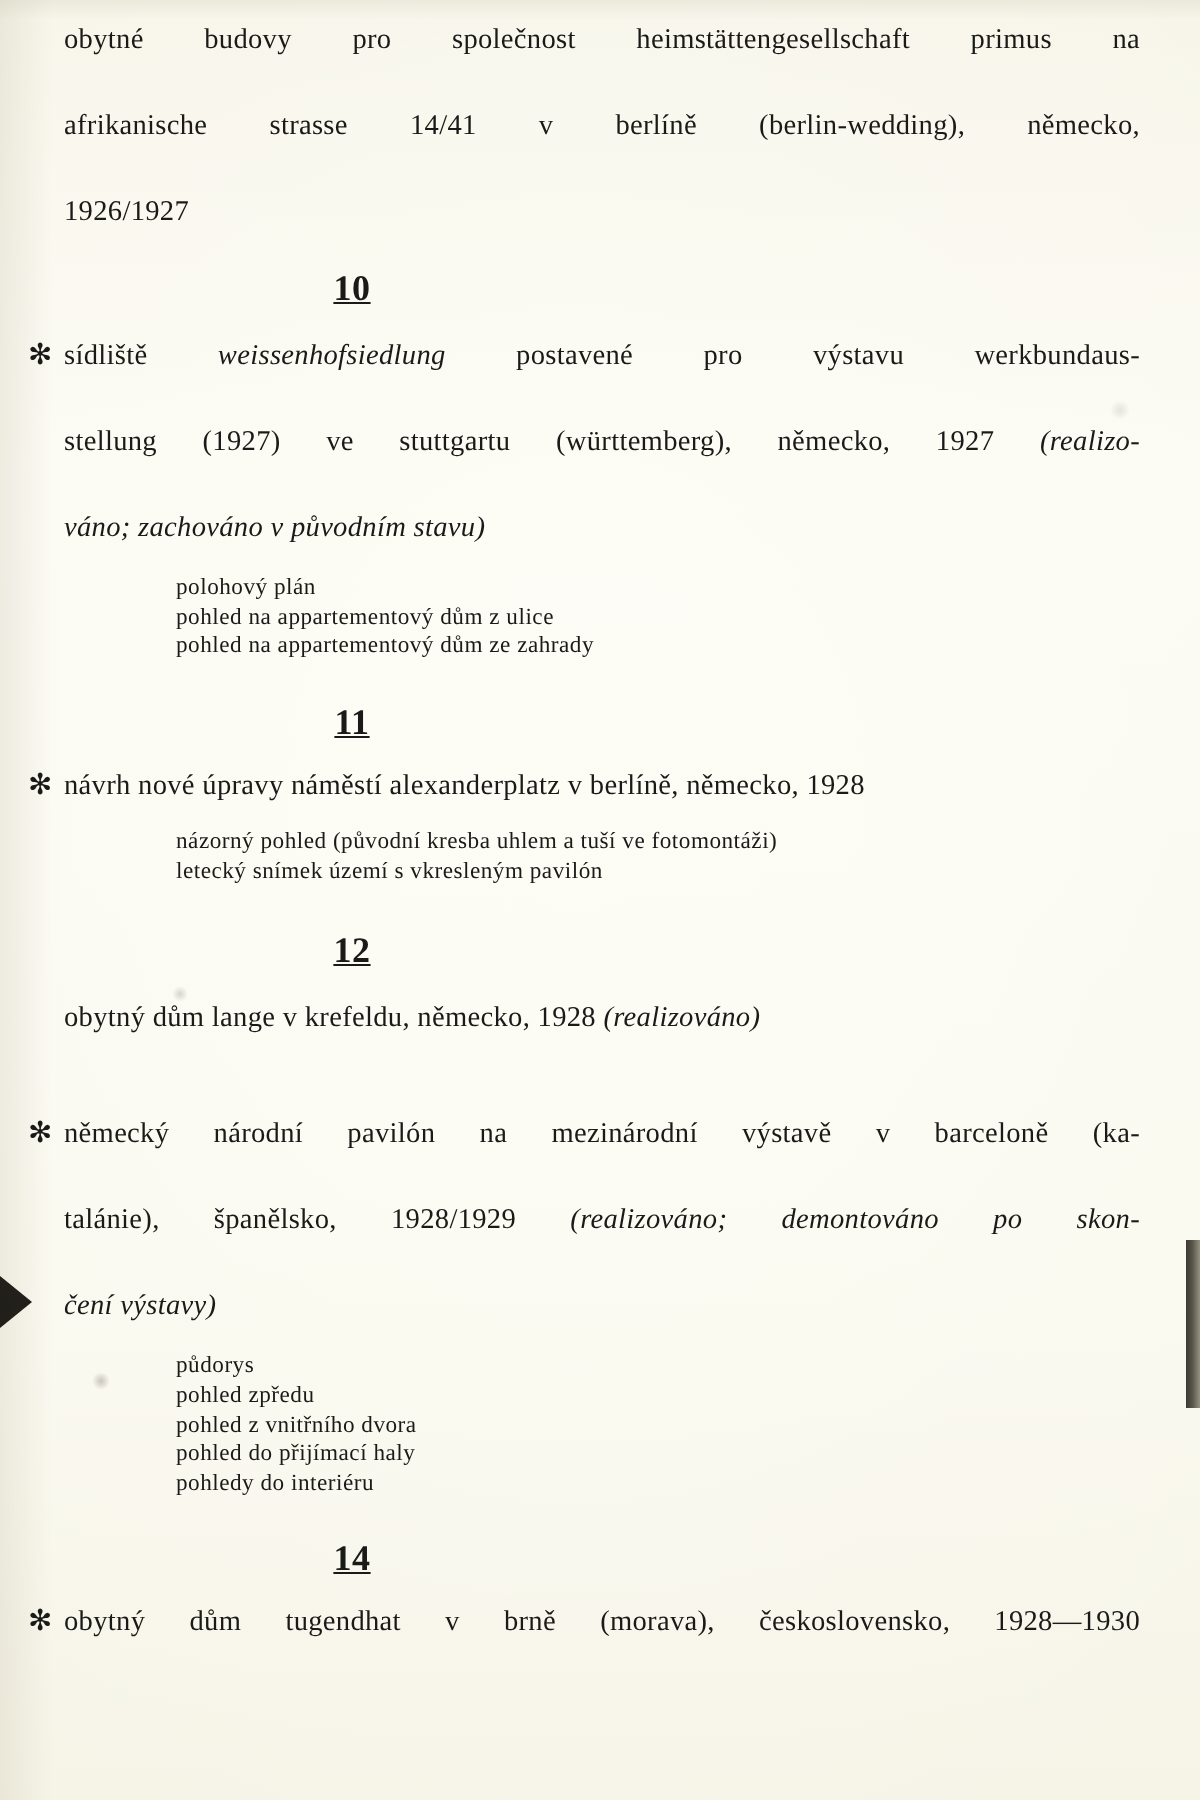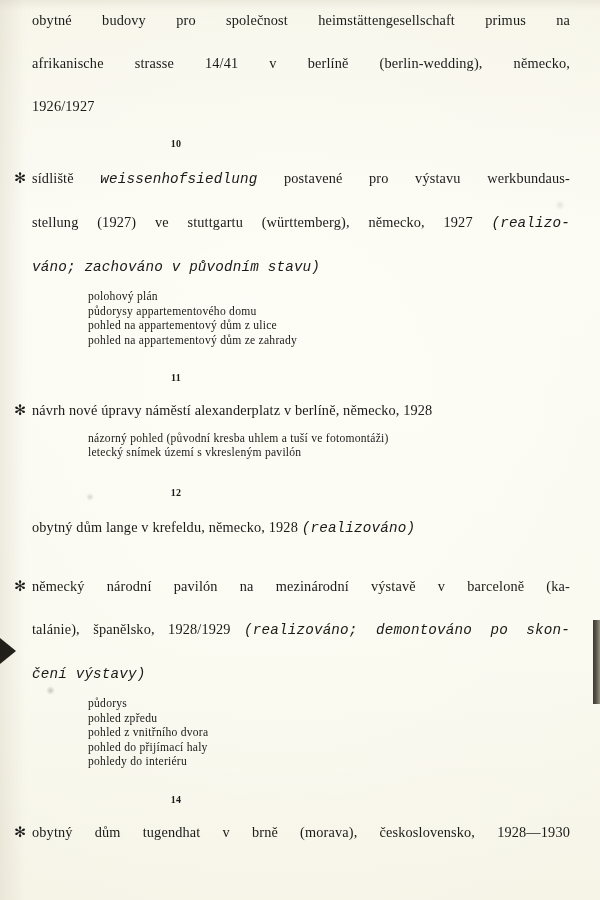--- a/index.html
+++ b/index.html
@@ -113,45 +113,45 @@
   .star {
     position: absolute;
     left: 14px;
     top: 0px;
     font-size: 14.5px;
     line-height: 21.5px;
   }
 
   .entry-main i, .ital {
     font-style: italic;
-    font-family: Liberation Mono, monospace;
   }
 
   
   .jline {
     display: block;
     text-align: justify;
   }
   .jline::after {
     content: "";
     display: inline-block;
     width: 100%;
   }
   .jline.last::after { content: none; width: 0; }
 
   
   .num {
     margin: 0;
     padding: 0;
     width: 352px;
     text-align: center;
-    font-size: 10px;
+    font-size: 18px;
     font-weight: bold;
     line-height: 16px;
     letter-spacing: 0.3px;
+    text-decoration: underline;
   }
 
   
   .sublist {
     margin: 0;
     padding: 0 0 0 88px;
     list-style: none;
     font-size: 11.6px;
     line-height: 14.6px;
     letter-spacing: 0.25px;
@@ -196,21 +196,20 @@
     <div class="entry">
       <p class="entry-main">
         <span class="star">✻</span>
         <span class="jline">sídliště <i>weissenhofsiedlung</i> postavené pro výstavu werkbundaus-</span>
         <span class="jline">stellung (1927) ve stuttgartu (württemberg), německo, 1927 <i>(realizo-</i></span>
         <span class="jline last"><i>váno; zachováno v původním stavu)</i></span>
       </p>
       <div class="sp-12"></div>
       <ul class="sublist">
           <li>polohový plán</li>
-          <li>půdorysy appartementového domu</li>
           <li>pohled na appartementový dům z ulice</li>
           <li>pohled na appartementový dům ze zahrady</li>
         </ul>
     </div>
 
     <div class="sp-22"></div>
     <p class="num">11</p>
     <div class="sp-14"></div>
 
     <div class="entry">

